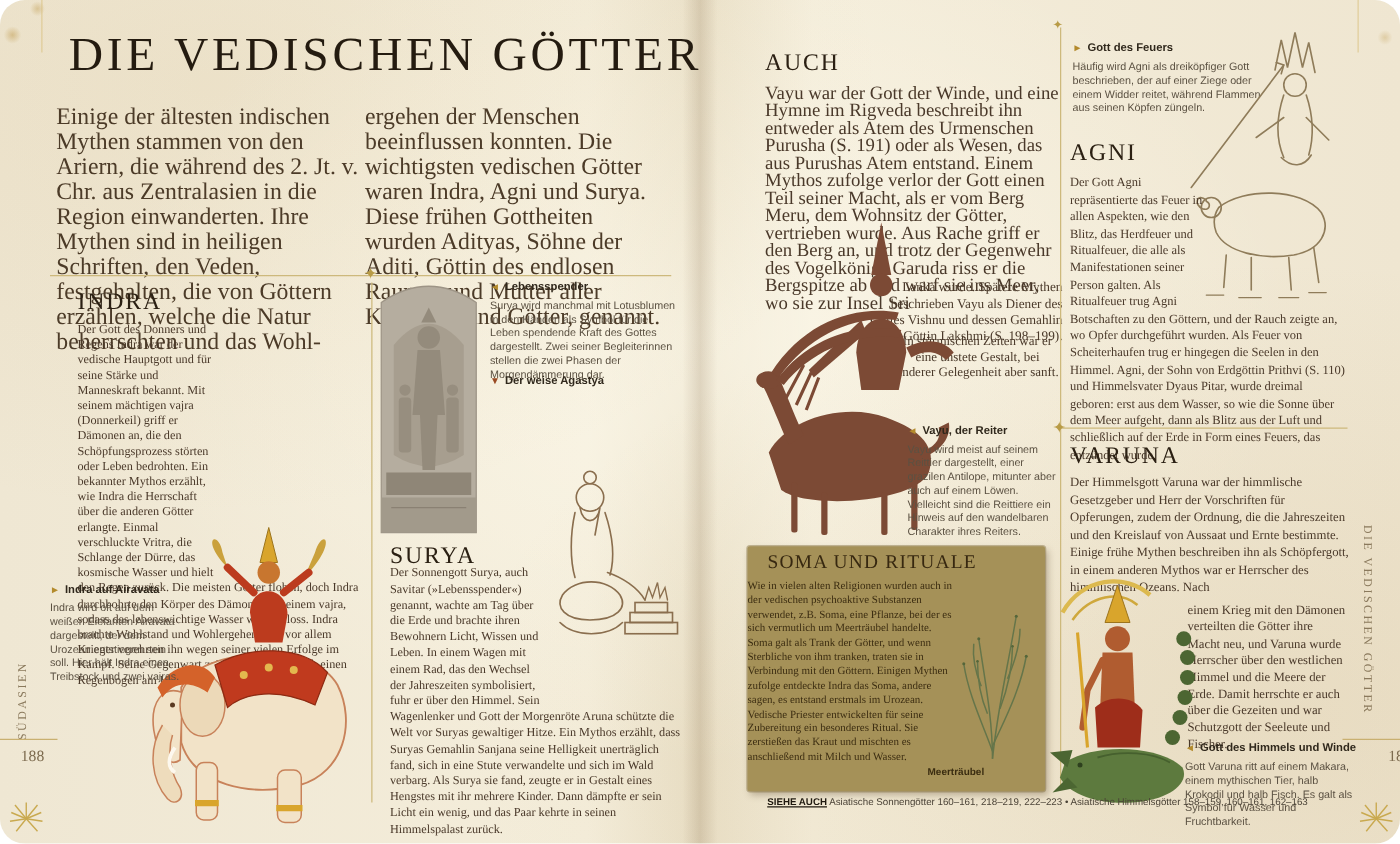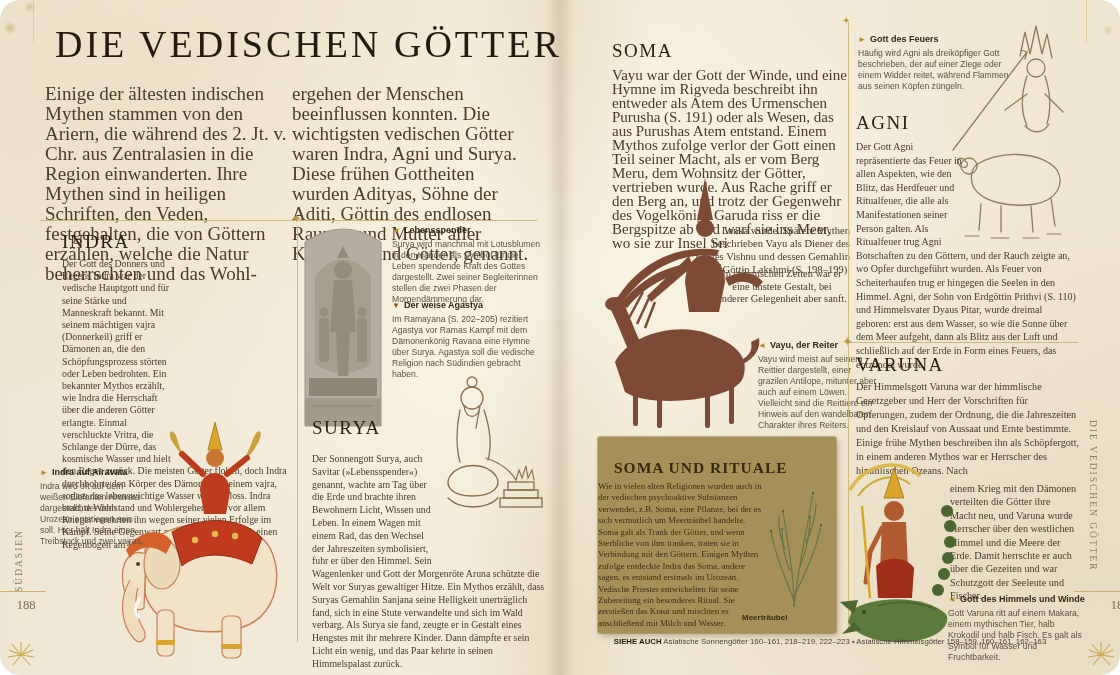--- a/index.html
+++ b/index.html
@@ -34,25 +34,25 @@
   .b-agni::before{content:"";float:right;width:108px;height:100px;}
   .b-varuna{font-size:10.2px;line-height:14px;}
   .b-varuna2{font-size:10.2px;line-height:13.4px;}
   .cap .lbl{font-family:"Liberation Sans",sans-serif;font-weight:bold;font-size:9px;color:#30281c;}
   .cap .arw{color:#b38a2c;font-size:8px;font-family:"Liberation Sans",sans-serif;}
   .cap .txt{font-family:"Liberation Sans",sans-serif;font-size:8.6px;line-height:11px;color:#5b5142;margin-top:2px;}
   .gold-h{height:1px;background:#cdb97c;}
   .gold-v{width:1px;background:#cdb97c;}
   .orn{color:#b89b46;font-size:13px;line-height:13px;}
   .soma{background:#a59158;border-radius:2px;box-shadow:0 0 0 1px rgba(120,100,50,.4), 2px 3px 6px rgba(90,70,40,.35);}
-  .soma h3{font-size:15.5px;letter-spacing:1px;color:#372810;font-weight:700;margin:0;padding:22px 14px 4px 16px;}
+  .soma h3{font-size:15.5px;letter-spacing:1px;color:#372810;font-weight:400;margin:0;padding:4px 14px 4px 16px;}
   .soma .sbody{font-size:8.8px;line-height:11.4px;color:#3d2e12;padding-left:0;width:168px;}
   .soma .slbl{font-family:"Liberation Sans",sans-serif;font-weight:bold;font-size:8px;color:#3a2c10;}
   .footer{font-family:"Liberation Sans",sans-serif;font-size:7.8px;color:#4a4236;text-align:center;}
-  .footer b{color:#201a10;}
+  .footer b{color:#201a10;text-decoration:underline;}
   .spineword-l{writing-mode:vertical-rl;transform:rotate(180deg);font-size:9.5px;letter-spacing:2px;color:#8a795c;}
   .spineword-r{writing-mode:vertical-rl;font-size:9.5px;letter-spacing:2px;color:#8a795c;}
   .pagenum{font-size:12.5px;color:#7d6b4f;}
   .edge-line{height:1px;background:#c9b070;}
   .corner-line{background:#d8c080;opacity:.65;}
   svg{display:block;}
 </style>
 </head>
 <body>
 
@@ -125,21 +125,20 @@
   </div>
 
   <div class="abs cap" style="left:392px;top:219px;width:152px;">
     <span class="arw">◄</span>
     <span class="lbl">Lebensspender</span>
     <div class="txt">Surya wird manchmal mit Lotusblumen in den Händen als Symbol für die Leben spendende Kraft des Gottes dargestellt. Zwei seiner Begleiterinnen stellen die zwei Phasen der Morgendämmerung dar.</div>
   </div>
   <div class="abs cap" style="left:392px;top:294px;width:152px;">
     <span class="arw" style="color:#9a4a22;">▼</span>
     <span class="lbl">Der weise Agastya</span>
-    <div class="txt">Im Ramayana (S. 202–205) rezitiert Agastya vor Ramas Kampf mit dem Dämonenkönig Ravana eine Hymne über Surya. Agastya soll die vedische Religion nach Südindien gebracht haben.</div>
   </div>
 
   <div class="abs" style="left:420px;top:358px;">
     <svg width="125" height="180" viewBox="0 0 125 180">
       <g stroke="#8a6e4e" stroke-width="1.3" fill="none" stroke-linecap="round">
         <circle cx="52" cy="40" r="11"></circle>
         <circle cx="52" cy="24" r="5"></circle>
         <path d="M44,48 C46,62 58,62 60,48 L56,70"></path>
         <path d="M40,52 C36,70 36,90 40,104"></path>
         <path d="M64,52 C70,70 72,88 68,102"></path>
@@ -147,24 +146,24 @@
         <path d="M66,100 C78,104 90,112 96,122"></path>
         <rect x="88" y="124" width="26" height="8"></rect>
         <rect x="84" y="132" width="34" height="8"></rect>
         <rect x="80" y="140" width="42" height="9"></rect>
         <path d="M96,122 L99,112 L102,120 L106,108 L108,120 L112,112 L114,122" stroke-width="1.1"></path>
         <path d="M28,140 C40,152 66,152 78,140"></path>
       </g>
     </svg>
   </div>
 
-  <h2 class="abs sec" style="left:312px;top:417px;">SURYA</h2>
+  <h2 class="abs sec" style="left:312px;top:434px;">SURYA</h2>
   <div class="abs body b-surya" style="left:312px;top:453px;width:233px;">Der Sonnengott Surya, auch Savitar (»Lebensspender«) genannt, wachte am Tag über die Erde und brachte ihren Bewohnern Licht, Wissen und Leben. In einem Wagen mit einem Rad, das den Wechsel der Jahreszeiten symbolisiert, fuhr er über den Himmel. Sein Wagenlenker und Gott der Morgenröte Aruna schützte die Welt vor Suryas gewaltiger Hitze. Ein Mythos erzählt, dass Suryas Gemahlin Sanjana seine Helligkeit unerträglich fand, sich in eine Stute verwandelte und sich im Wald verbarg. Als Surya sie fand, zeugte er in Gestalt eines Hengstes mit ihr mehrere Kinder. Dann dämpfte er sein Licht ein wenig, und das Paar kehrte in seinen Himmelspalast zurück.</div>
 
-  <h2 class="abs sec" style="left:612px;top:40px;">SOMA</h2>
+  <h2 class="abs sec" style="left:612px;top:40px;">AUCH</h2>
   <div class="abs body b-vayu" style="left:612px;top:68px;width:236px;">Vayu war der Gott der Winde, und eine Hymne im Rigveda beschreibt ihn entweder als Atem des Urmenschen Purusha (S. 191) oder als Wesen, das aus Purushas Atem entstand. Einem Mythos zufolge verlor der Gott einen Teil seiner Macht, als er vom Berg Meru, dem Wohnsitz der Götter, vertrieben wurde. Aus Rache griff er den Berg an, und trotz der Gegenwehr des Vogelkönigs Garuda riss er die Bergspitze ab und warf sie ins Meer, wo sie zur Insel Sri</div>
   <div class="abs body b-vayu2" style="left:690px;top:224px;width:160px;">Lanka wurde. Spätere Mythen beschrieben Vayu als Diener des Gottes Vishnu und dessen Gemahlin Göttin Lakshmi (S. 198–199).</div>
   <div class="abs body b-vayu3" style="left:716px;top:268px;width:132px;">In stürmischen Zeiten war er eine unstete Gestalt, bei anderer Gelegenheit aber sanft.</div>
 
   <div class="abs" style="left:585px;top:150px;">
     <svg width="210" height="280" viewBox="0 0 210 280">
       <g fill="#7c4a35">
         <path d="M112,70 L120,28 L128,70 Z"></path>
         <circle cx="120" cy="78" r="9"></circle>
         <path d="M100,132 C102,96 138,96 140,132 L134,162 L104,162 Z"></path>
@@ -178,21 +177,21 @@
         <rect x="48" y="236" width="5" height="40" rx="2"></rect>
         <rect x="72" y="244" width="5" height="34" rx="2"></rect>
         <rect x="120" y="244" width="5" height="34" rx="2"></rect>
         <rect x="144" y="232" width="5" height="42" rx="2"></rect>
         <path d="M158,214 C170,208 176,198 174,188 L166,192 C168,200 164,206 156,210 Z"></path>
         <path d="M140,128 C156,120 170,122 178,132 L172,138 C164,130 154,130 144,136 Z"></path>
       </g>
     </svg>
   </div>
 
-  <div class="abs cap" style="left:726px;top:334px;width:124px;margin-left:32px;">
+  <div class="abs cap" style="left:726px;top:334px;width:124px;">
     <span class="arw">◄</span>
     <span class="lbl">Vayu, der Reiter</span>
     <div class="txt">Vayu wird meist auf seinem Reittier dargestellt, einer grazilen Antilope, mitunter aber auch auf einem Löwen. Vielleicht sind die Reittiere ein Hinweis auf den wandelbaren Charakter ihres Reiters.</div>
   </div>
 
   <div class="abs gold-v" style="left:848px;top:22px;height:610px;"></div>
   <div class="abs gold-h" style="left:848px;top:342px;width:230px;"></div>
   <div class="abs orn" style="left:842px;top:335px;">✦</div>
   <div class="abs orn" style="left:842px;top:14px;font-size:10px;">✦</div>
 

